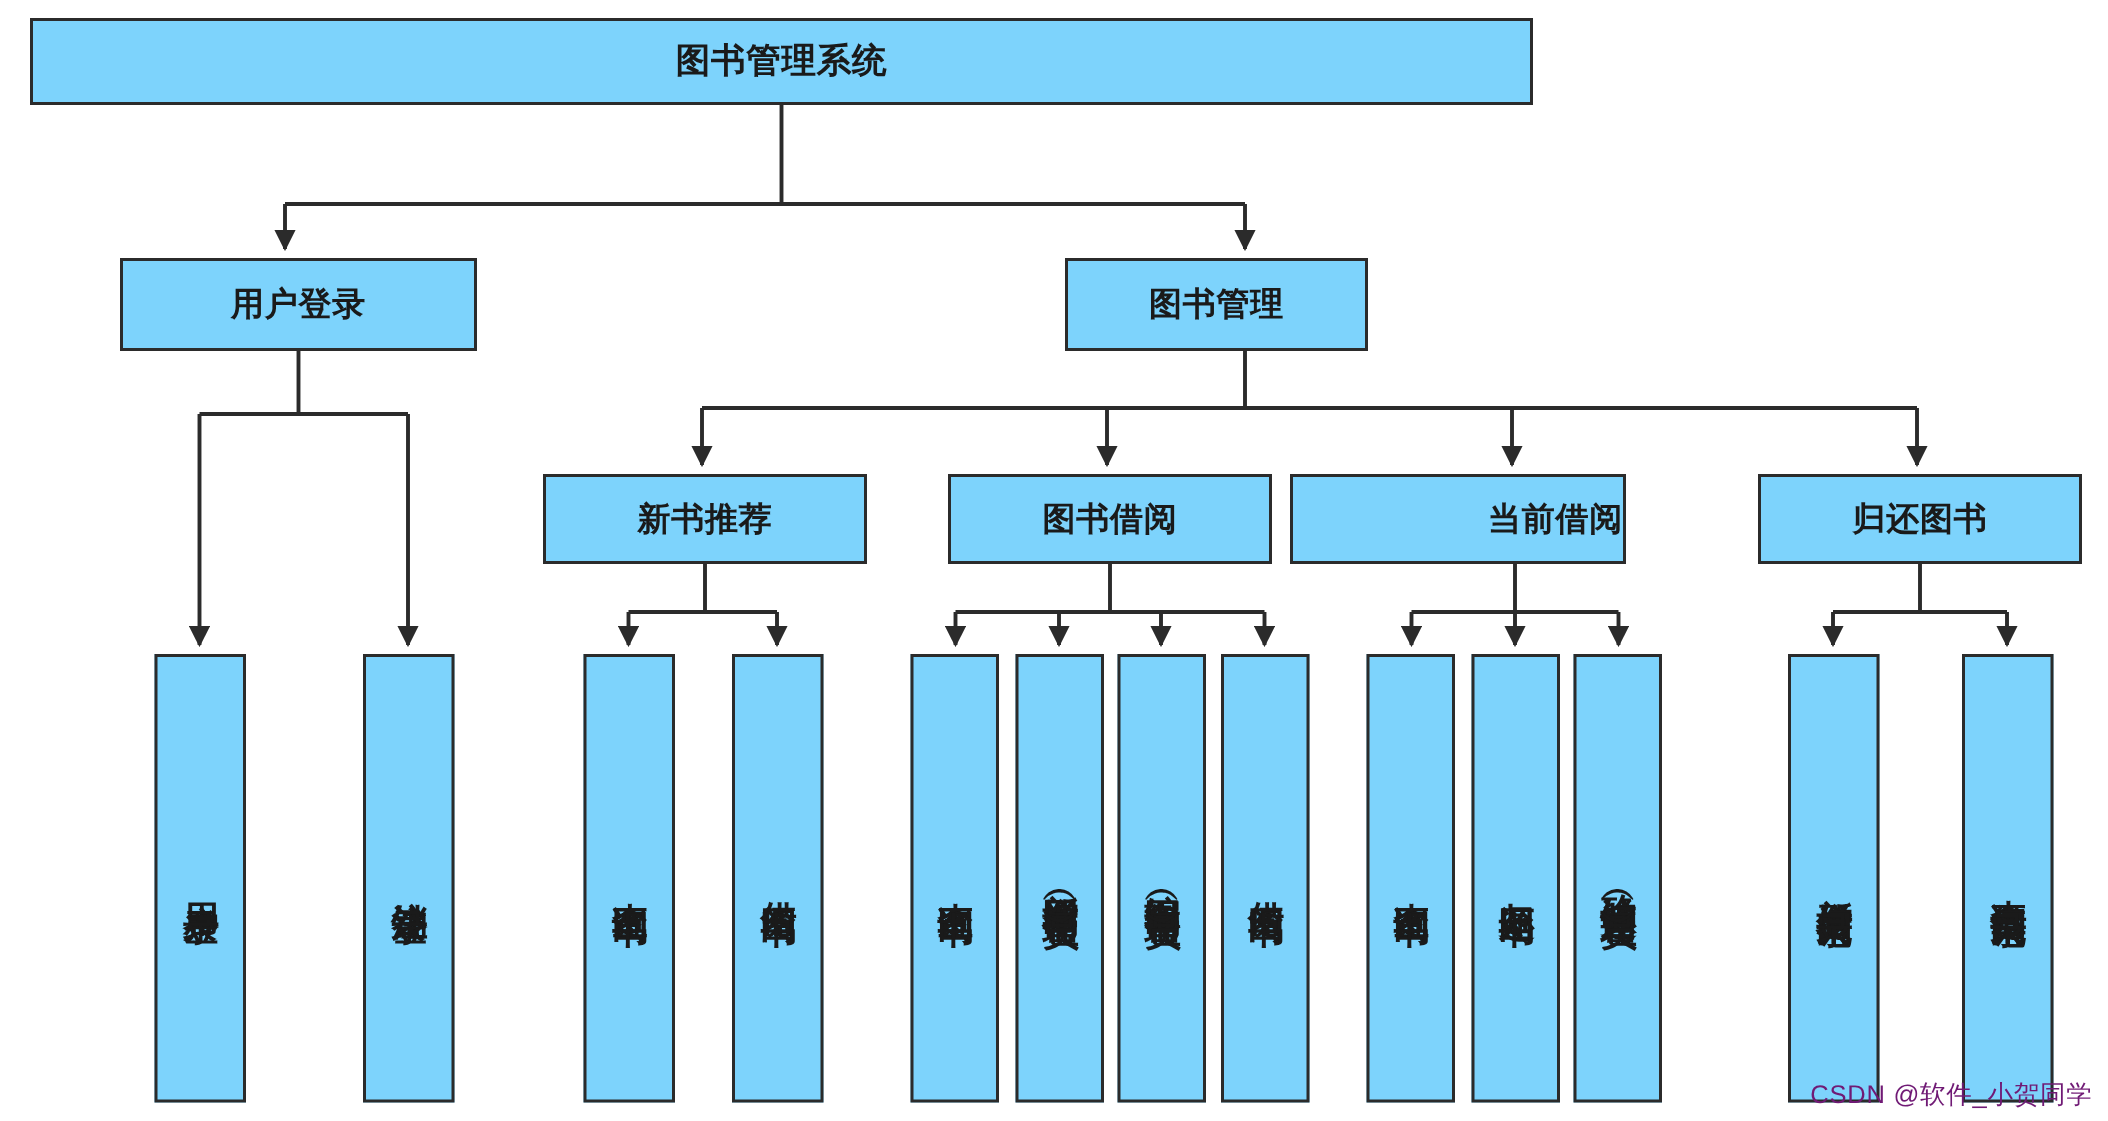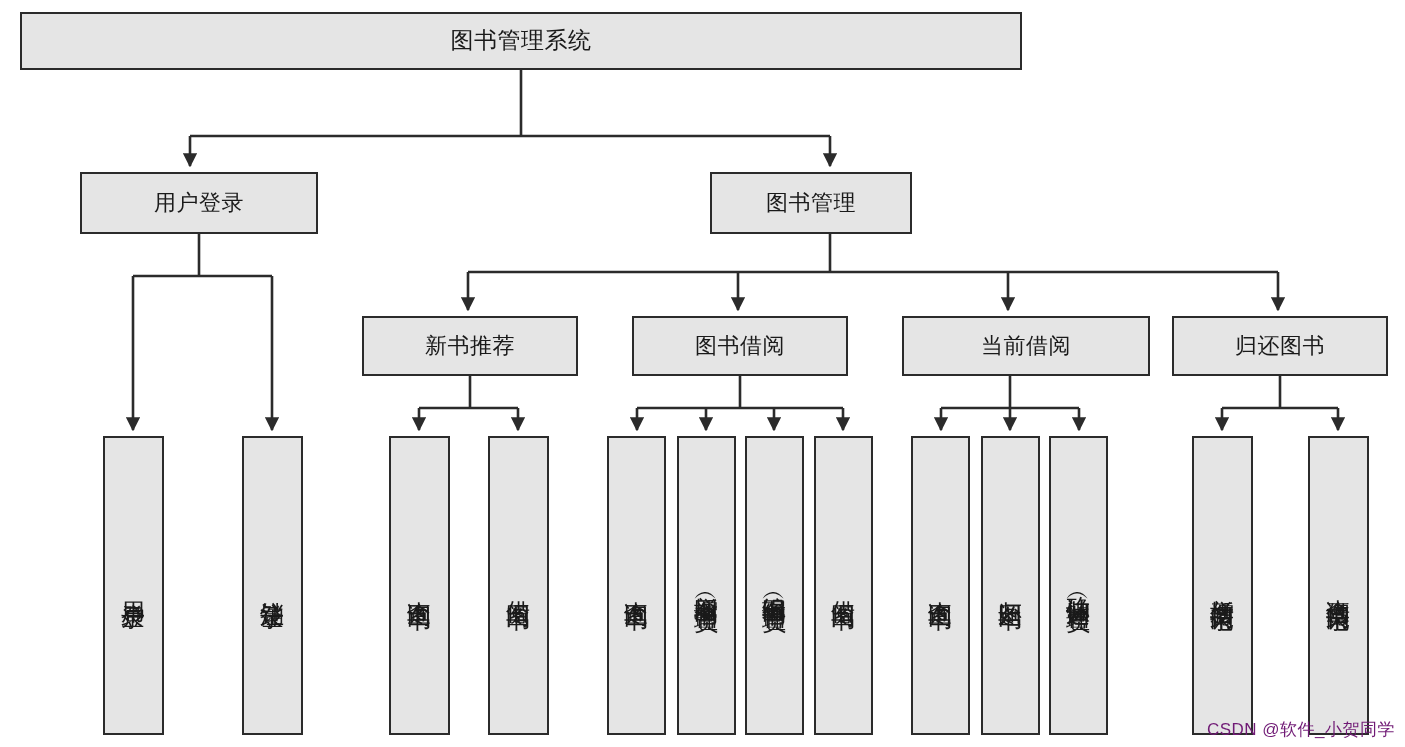--- a/index.html
+++ b/index.html
@@ -22,26 +22,27 @@
   svg#edges {
     position: absolute;
     left: 0;
     top: 0;
     width: 1405px;
     height: 747px;
   }
   .node {
     position: absolute;
     box-sizing: border-box;
-    background: #e5e5e5;
+    background: #7dd3fc;
     border: 2px solid #2b2b2b;
     display: flex;
     align-items: center;
     justify-content: center;
     z-index: 2;
+    font-weight: bold;
   }
   .node .label {
     color: #1a1a1a;
     text-align: center;
     line-height: 1.18;
     letter-spacing: 0.5px;
   }
   
   .node.horiz .label {
     font-size: 22px;
@@ -141,21 +142,21 @@
   <div class="node horiz" style="left:710px; top:172px; width:202px; height:62px;">
     <span class="label">图书管理</span>
   </div>
 
   <div class="node horiz" style="left:362px; top:316px; width:216px; height:60px;">
     <span class="label">新书推荐</span>
   </div>
   <div class="node horiz" style="left:632px; top:316px; width:216px; height:60px;">
     <span class="label">图书借阅</span>
   </div>
-  <div class="node horiz" style="left:902px; top:316px; width:248px; height:60px;">
+  <div class="node horiz" style="left:860px; top:316px; width:224px; height:60px;justify-content:flex-end;">
     <span class="label">当前借阅</span>
   </div>
   <div class="node horiz" style="left:1172px; top:316px; width:216px; height:60px;">
     <span class="label">归还图书</span>
   </div>
 
   <div class="node vert" style="left:103px; top:436px; width:61px; height:299px;">
     <span class="label">用户登录</span>
   </div>
   <div class="node vert" style="left:242px; top:436px; width:61px; height:299px;">

